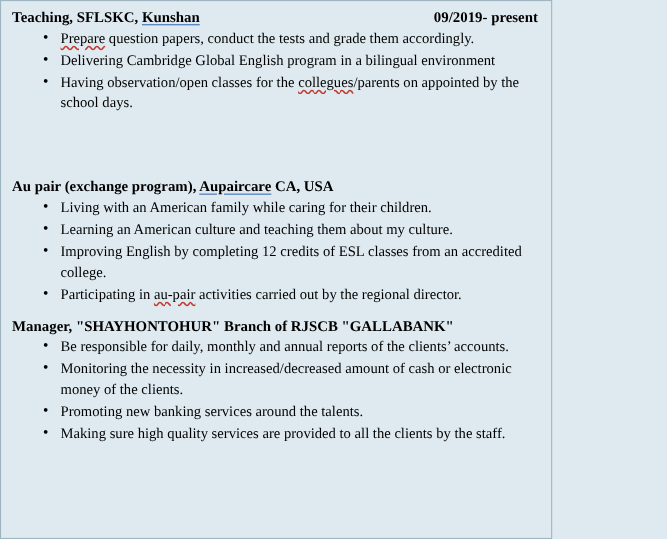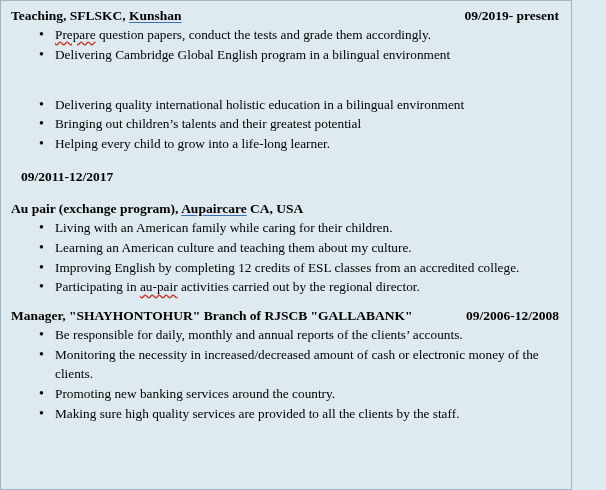--- a/index.html
+++ b/index.html
@@ -9,21 +9,21 @@
   body {
     width: 606px;
     height: 490px;
     background: #dfeaf0;
     font-family: "Liberation Serif", serif;
     color: #000000;
     overflow: hidden;
   }
   .page {
     position: relative;
-    width: 572px;
+    width: 502px;
     height: 490px;
     box-sizing: border-box;
     border: 1px solid #9fb6c2;
     background: #dfeaf0;
     padding: 6px 10px 0 8px;
   }
   .entry {
     margin-bottom: 2px;
   }
   .entry-header {
@@ -90,38 +90,33 @@
 <div class="page">
 
   <div class="entry">
     <div class="entry-header">
       <span class="entry-title"><span>Teaching, SFLSKC, </span><span class="u-blue">Kunshan</span></span>
       <span class="entry-date">09/2019- present</span>
     </div>
     <ul class="bullets">
       <li><span class="u-wavy">Prepare</span> question papers, conduct the tests and grade them accordingly.</li>
       <li>Delivering Cambridge Global English program in a bilingual environment</li>
+      <li>Having observation/open classes for the <span class="u-wavy">collegues</span>/parents on appointed by the school days.</li>
     </ul>
   </div>
 
   <div class="spacer-lg"></div>
 
   <div class="entry">
-    <ul class="bullets">
-      <li>Delivering quality international holistic education in a bilingual environment</li>
-      <li>Bringing out children’s talents and their greatest potential</li>
-      <li>Helping every child to grow into a life-long learner.</li>
-    </ul>
   </div>
 
   <div class="spacer-md"></div>
 
   <div class="entry">
     <div class="entry-header">
-      <span class="entry-date">09/2011-12/2017</span>
     </div>
   </div>
 
   <div class="spacer-md"></div>
 
   <div class="entry">
     <div class="entry-header">
       <span class="entry-title"><span>Au pair (exchange program), </span><span class="u-blue">Aupaircare</span><span> CA, USA</span></span>
     </div>
     <ul class="bullets">
@@ -130,23 +125,22 @@
       <li>Improving English by completing 12 credits of ESL classes from an accredited college.</li>
       <li>Participating in <span class="u-wavy">au-pair</span> activities carried out by the regional director.</li>
     </ul>
   </div>
 
   <div class="spacer-sm"></div>
 
   <div class="entry">
     <div class="entry-header">
       <span class="entry-title">Manager, "SHAYHONTOHUR" Branch of RJSCB "GALLABANK"</span>
-      <span class="entry-date">09/2006-12/2008</span>
     </div>
     <ul class="bullets">
       <li>Be responsible for daily, monthly and annual reports of the clients’ accounts.</li>
       <li>Monitoring the necessity in increased/decreased amount of cash or electronic money of the clients.</li>
-      <li>Promoting new banking services around the country.</li>
+      <li>Promoting new banking services around the talents.</li>
       <li>Making sure high quality services are provided to all the clients by the staff.</li>
     </ul>
   </div>
 
 </div>
 
 </body></html>

